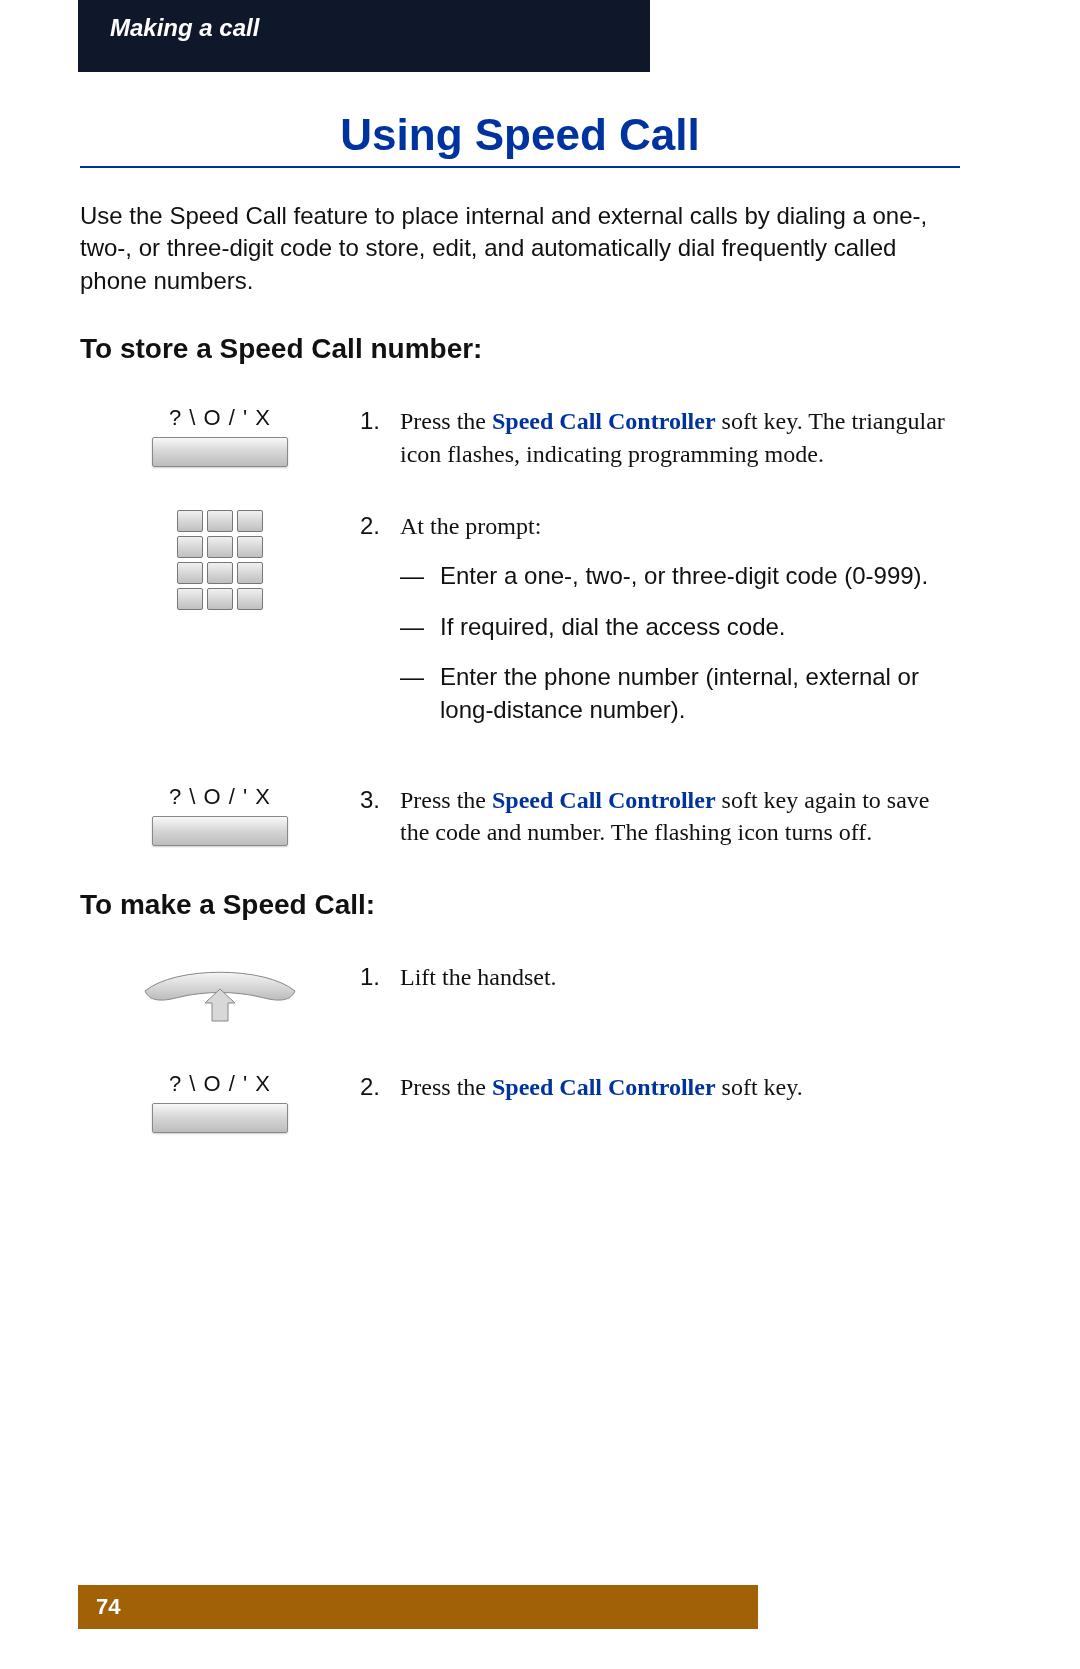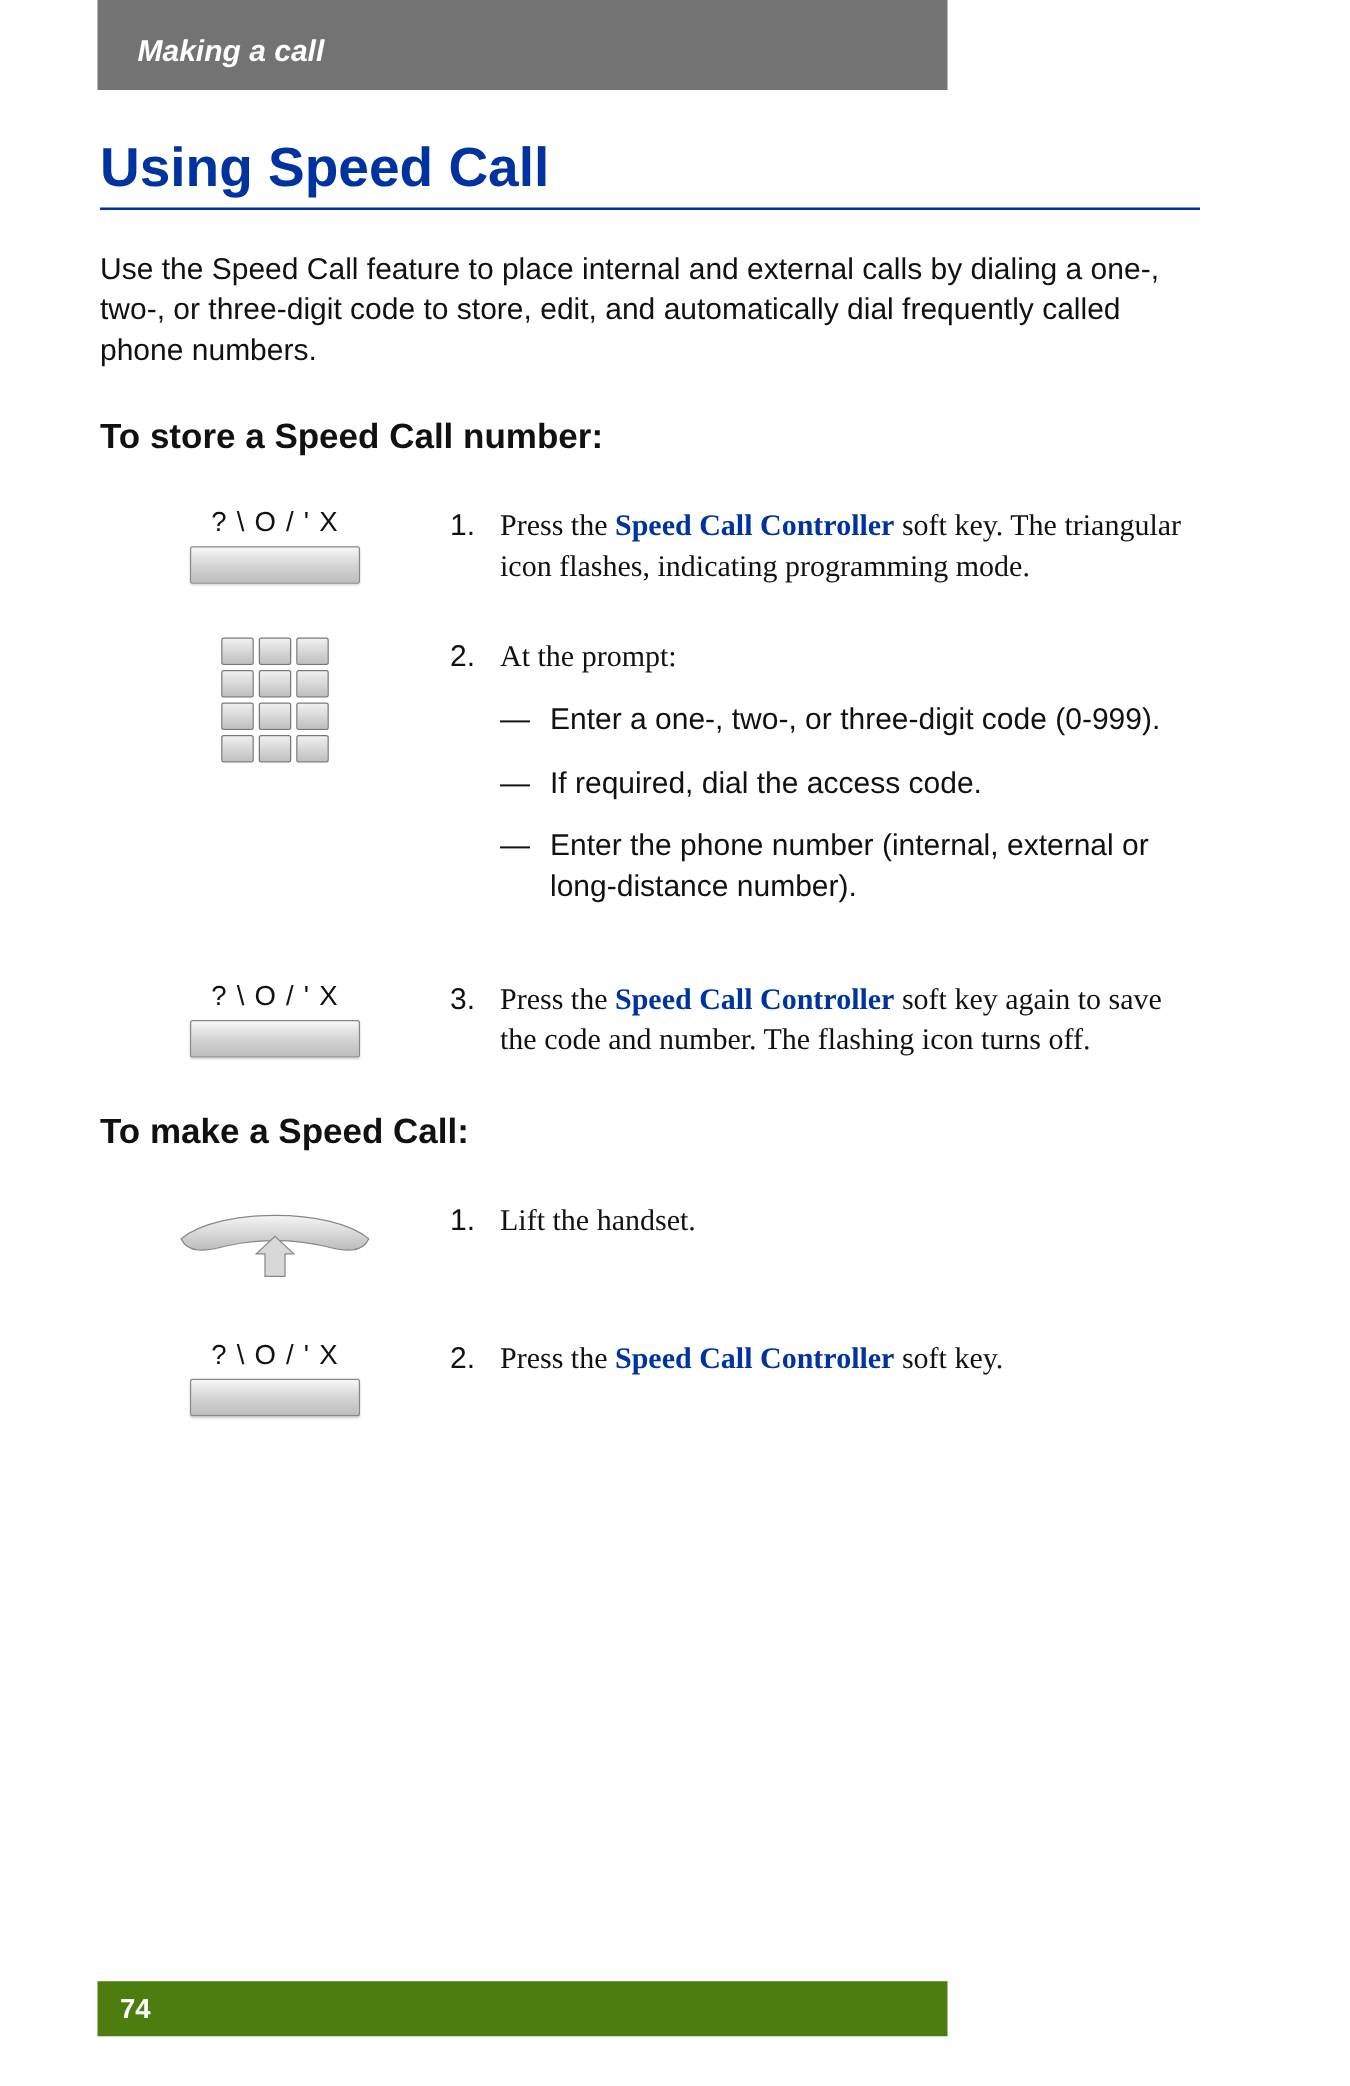--- a/index.html
+++ b/index.html
@@ -8,44 +8,45 @@
     background: #ffffff;
     width: 1080px;
     height: 1669px;
     position: relative;
     color: #000;
   }
   .header-bar {
     position: absolute;
     top: 0;
     left: 78px;
-    width: 680px;
+    width: 572px;
     height: 72px;
-    background: #737373;
-    display: flex;
-    align-items: flex-end;
+    background: #0f172a;
+    display: flex;
+    align-items: center;
     padding: 0 0 16px 32px;
   }
   .header-title {
     color: #ffffff;
     font-size: 24px;
     font-weight: bold;
     font-style: italic;
   }
   .content {
     position: absolute;
     top: 110px;
     left: 80px;
     width: 880px;
   }
   .page-title {
     color: #0033a0;
     font-size: 44px;
     font-weight: bold;
     margin-bottom: 6px;
+    text-align: center;
   }
   .title-rule {
     border: none;
     border-top: 2px solid #0033a0;
     margin-bottom: 32px;
   }
   .intro {
     font-size: 24px;
     line-height: 1.35;
     margin-bottom: 36px;
@@ -130,21 +131,21 @@
   .dash {
     width: 40px;
     flex-shrink: 0;
   }
   .footer-bar {
     position: absolute;
     left: 78px;
     bottom: 40px;
     width: 680px;
     height: 44px;
-    background: #4d7c0f;
+    background: #a16207;
     display: flex;
     align-items: center;
     padding-left: 18px;
   }
   .page-num {
     color: #ffffff;
     font-size: 22px;
     font-weight: bold;
   }
 </style>

